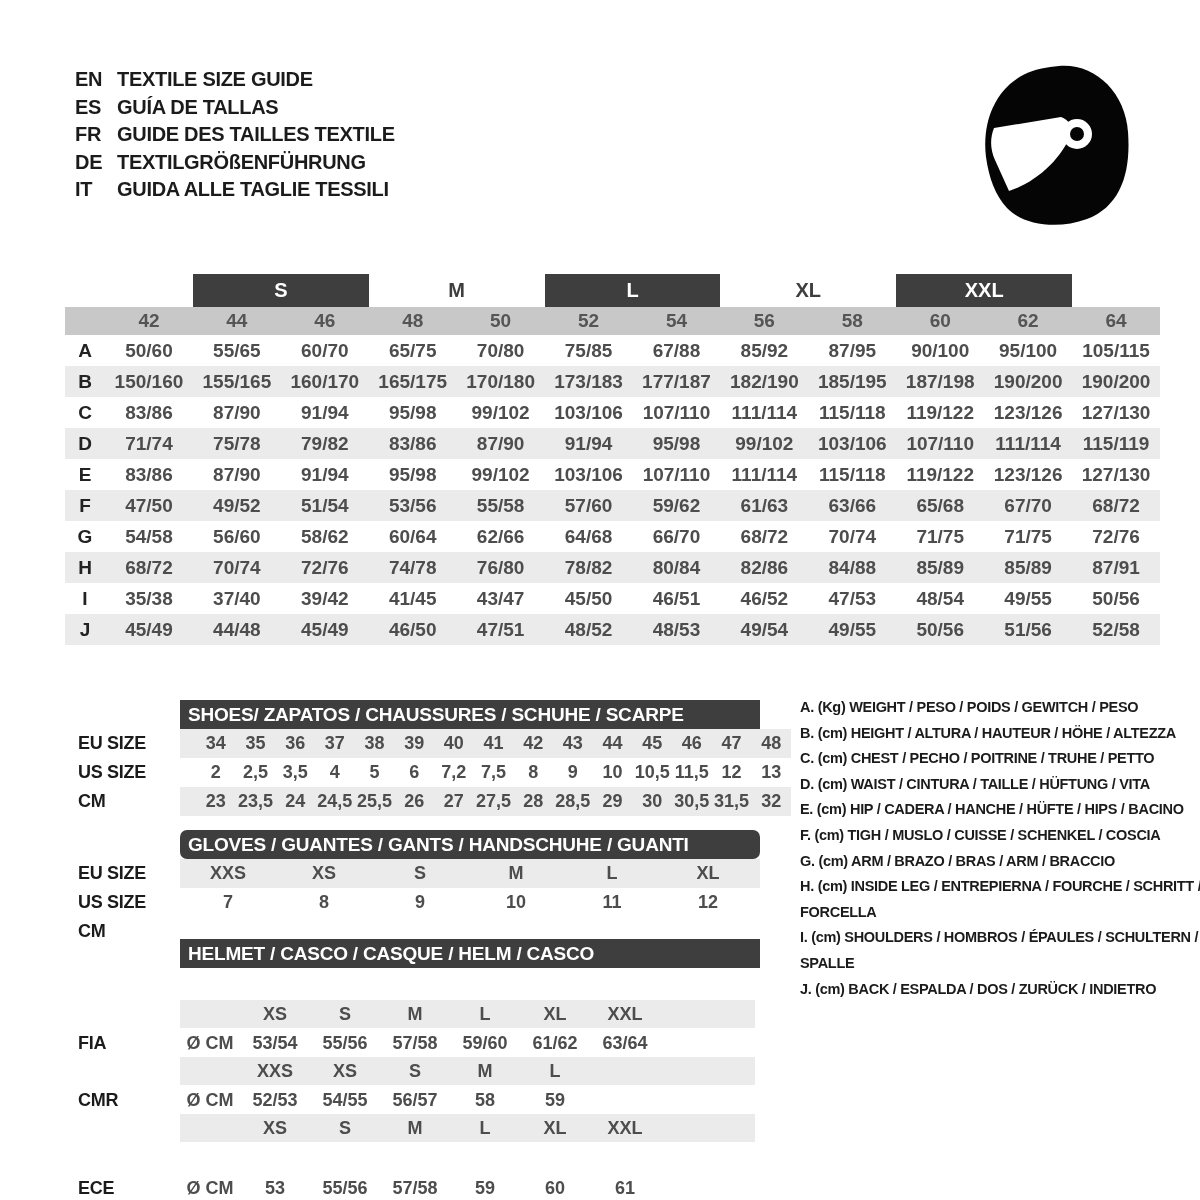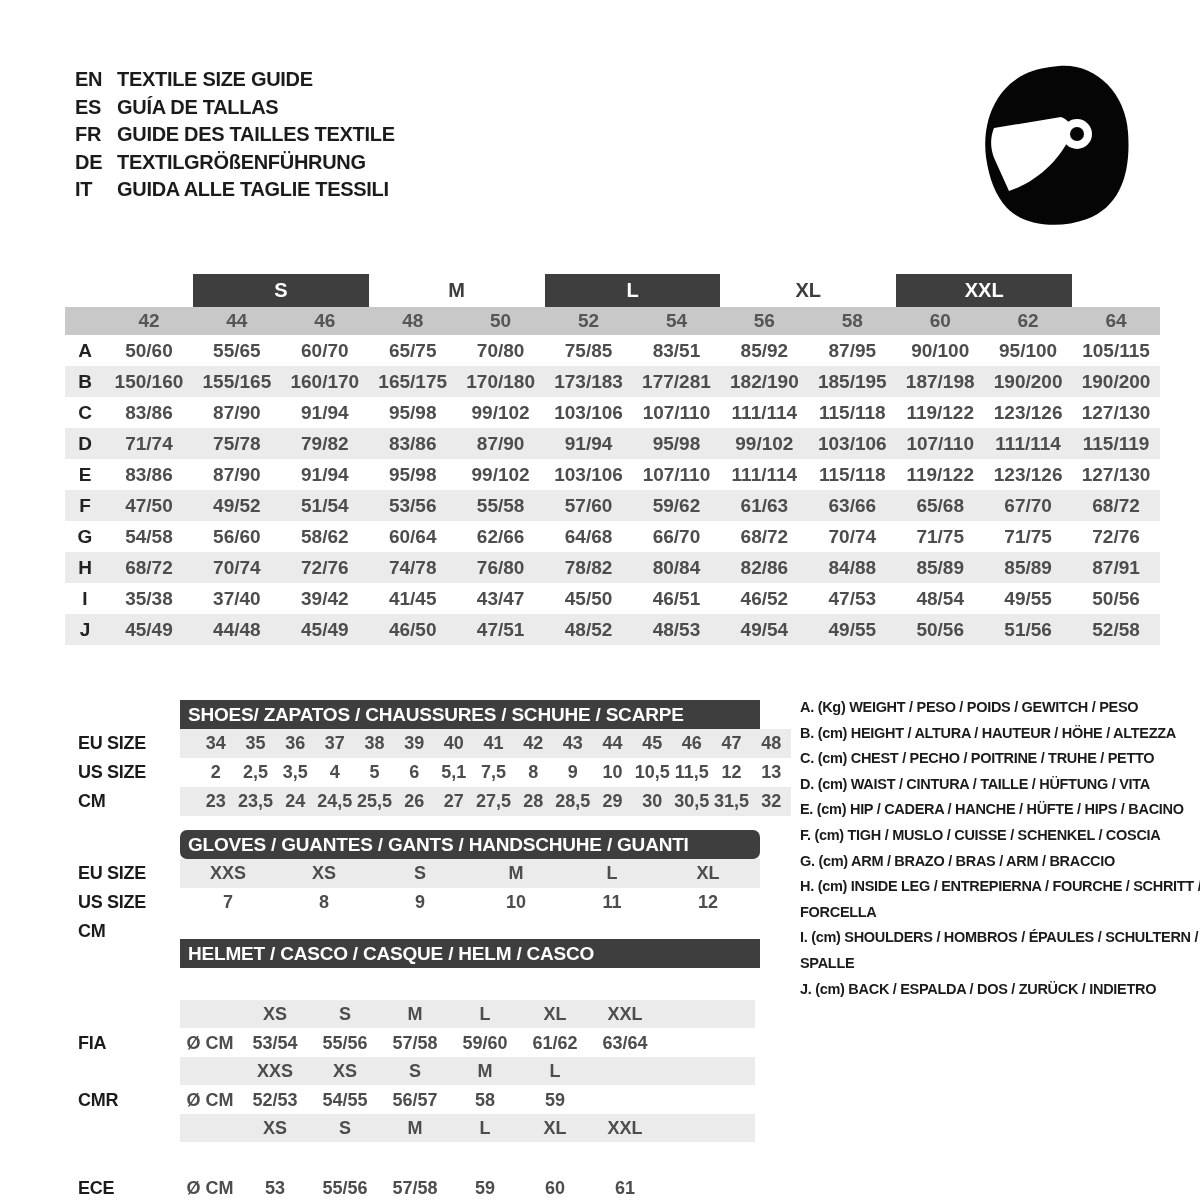--- a/index.html
+++ b/index.html
@@ -117,36 +117,36 @@
       </div>
     <div id="mainRows">
         <div class="m-row grid13">
           <div class="m-label">A</div>
           <div class="m-val">50/60</div>
           <div class="m-val">55/65</div>
           <div class="m-val">60/70</div>
           <div class="m-val">65/75</div>
           <div class="m-val">70/80</div>
           <div class="m-val">75/85</div>
-          <div class="m-val">83/51</div>
+          <div class="m-val">67/88</div>
           <div class="m-val">85/92</div>
           <div class="m-val">87/95</div>
           <div class="m-val">90/100</div>
           <div class="m-val">95/100</div>
           <div class="m-val">105/115</div>
         </div>
         <div class="m-row grid13 shaded">
           <div class="m-label">B</div>
           <div class="m-val">150/160</div>
           <div class="m-val">155/165</div>
           <div class="m-val">160/170</div>
           <div class="m-val">165/175</div>
           <div class="m-val">170/180</div>
           <div class="m-val">173/183</div>
-          <div class="m-val">177/281</div>
+          <div class="m-val">177/187</div>
           <div class="m-val">182/190</div>
           <div class="m-val">185/195</div>
           <div class="m-val">187/198</div>
           <div class="m-val">190/200</div>
           <div class="m-val">190/200</div>
         </div>
         <div class="m-row grid13">
           <div class="m-label">C</div>
           <div class="m-val">83/86</div>
           <div class="m-val">87/90</div>
@@ -293,21 +293,21 @@
       </div>
       <div class="sec-row" style="top: 734px; height: 29px;">
         <div class="sec-label">US SIZE</div>
         <div class="band band-shoes">
           <span>2</span>
           <span>2,5</span>
           <span>3,5</span>
           <span>4</span>
           <span>5</span>
           <span>6</span>
-          <span>5,1</span>
+          <span>7,2</span>
           <span>7,5</span>
           <span>8</span>
           <span>9</span>
           <span>10</span>
           <span>10,5</span>
           <span>11,5</span>
           <span>12</span>
           <span>13</span>
         </div>
       </div>

